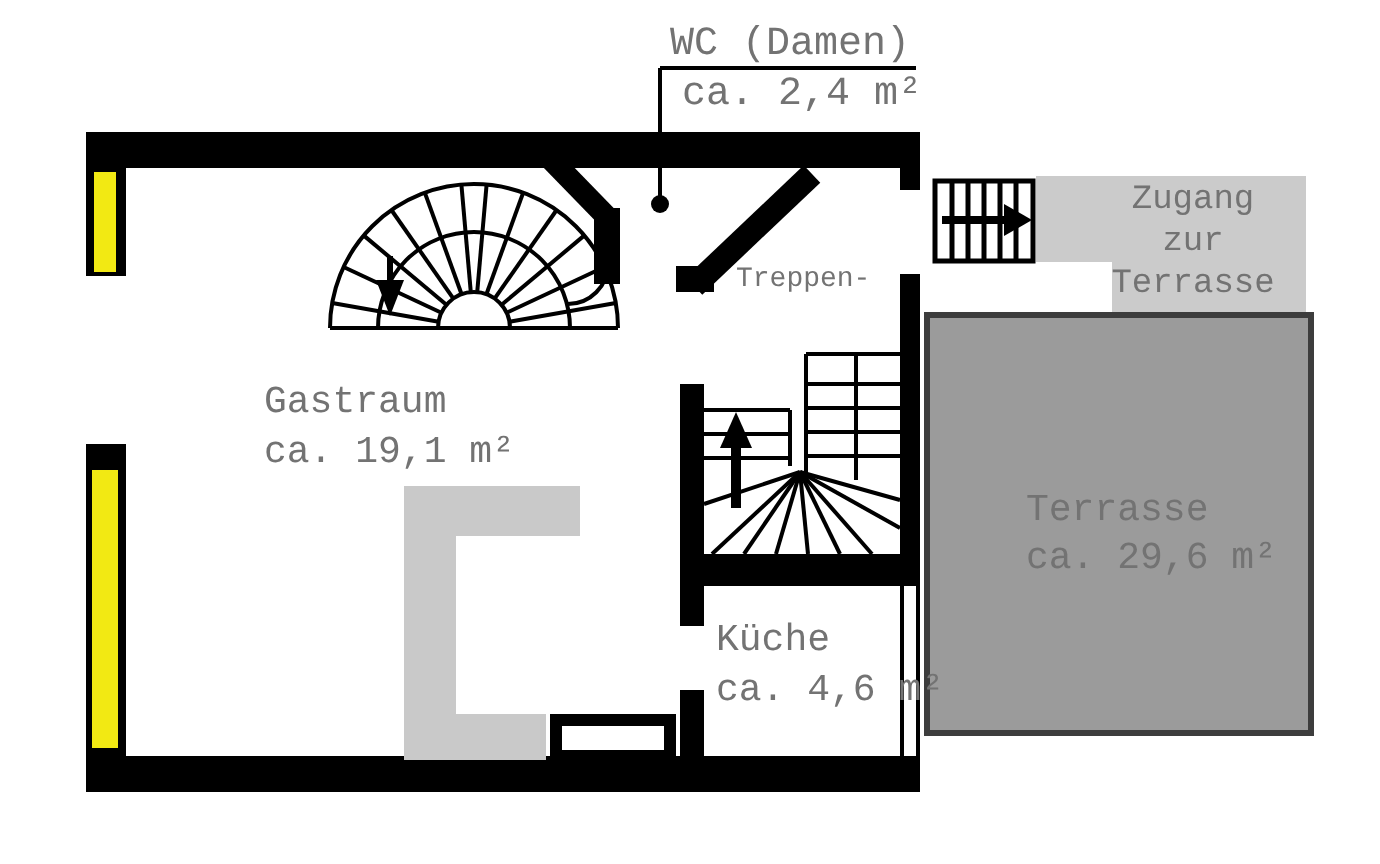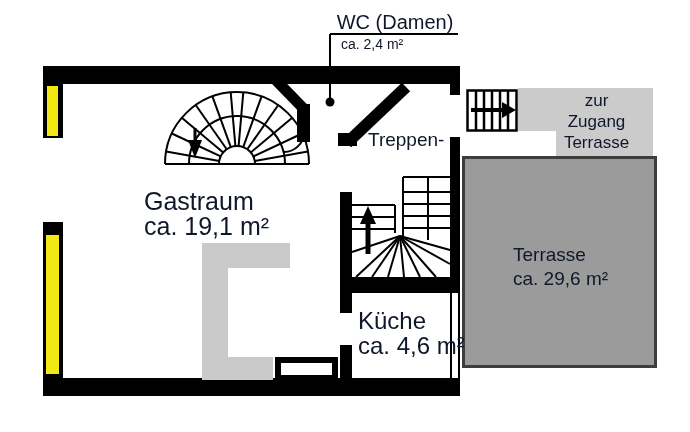--- a/index.html
+++ b/index.html
@@ -2,21 +2,21 @@
 <html style="--wall: #000000; --window_yellow: #f2e913; --counter_gray: #c9c9c9; --zugang_gray: #cbcbcb; --terrasse_gray: #9b9b9b; --terrasse_border: #3d3d3d; --paper: #ffffff;"><head>
 <meta charset="utf-8">
 <style>
   :root{
     --wall:#000000; --window_yellow:#f2e913; --counter_gray:#c9c9c9;
     --zugang_gray:#cbcbcb; --terrasse_gray:#9b9b9b; --terrasse_border:#3d3d3d;
     --paper:#ffffff;
   }
   html,body{margin:0;padding:0;background:var(--paper);}
   .plan{position:relative;width:690px;height:432px;background:var(--paper);overflow:hidden;
-        font-family:Liberation Sans, sans-serif;color:#0f172a;}
+        font-family:Liberation Mono, monospace;color:#737373;}
   .wall{position:absolute;background:var(--wall);}
   .win-y{position:absolute;background:var(--window_yellow);}
   .gray{position:absolute;background:var(--counter_gray);}
   .zugang{position:absolute;background:var(--zugang_gray);}
   .terrasse{position:absolute;background:var(--terrasse_gray);
             border:3px solid var(--terrasse_border);box-sizing:border-box;}
   .bench{position:absolute;background:#fff;border:6px solid var(--wall);box-sizing:border-box;}
   .lbl{position:absolute;white-space:nowrap;}
   svg.overlay{position:absolute;left:0;top:0;}
 </style>
@@ -127,40 +127,40 @@
       <g>
         <line x1="471" y1="110" x2="503" y2="110" stroke-width="4"></line>
         <polygon points="516,110 502,102 502,118" fill="#000" stroke="none"></polygon>
       </g>
     </g>
   </svg>
 
   <div class="lbl" style="left:325px;top:11px;width:140px;text-align:center;font-size:20px;">
     <span>WC (Damen)</span>
   </div>
-  <div class="lbl" style="left:341px;top:36px;font-size:14px;">ca. 2,4 m²</div>
+  <div class="lbl" style="left:341px;top:36px;font-size:20px;">ca. 2,4 m²</div>
 
-  <div class="lbl" style="left:144px;top:189px;font-size:25px;line-height:25px;">
+  <div class="lbl" style="left:132px;top:189px;font-size:19px;line-height:25px;">
     <div>Gastraum</div>
     <div>ca. 19,1 m²</div>
   </div>
 
-  <div class="lbl" style="left:368px;top:128px;font-size:19px;line-height:24px;">
+  <div class="lbl" style="left:368px;top:128px;font-size:14px;line-height:24px;">
     <div>Treppen-</div>
   </div>
 
-  <div class="lbl" style="left:358px;top:308px;font-size:24px;line-height:25px;">
+  <div class="lbl" style="left:358px;top:308px;font-size:19px;line-height:25px;">
     <div>Küche</div>
     <div>ca. 4,6 m²</div>
   </div>
 
   <div class="lbl" style="left:513px;top:243px;font-size:19px;line-height:24px;">
     <div>Terrasse</div>
     <div>ca. 29,6 m²</div>
   </div>
 
   <div class="lbl" style="left:540px;top:90px;width:113px;text-align:center;font-size:17px;line-height:21px;">
+    <div>Zugang</div>
     <div>zur</div>
-    <div>Zugang</div>
     <div>Terrasse</div>
   </div>
 
 </div>
 
 </body></html>

